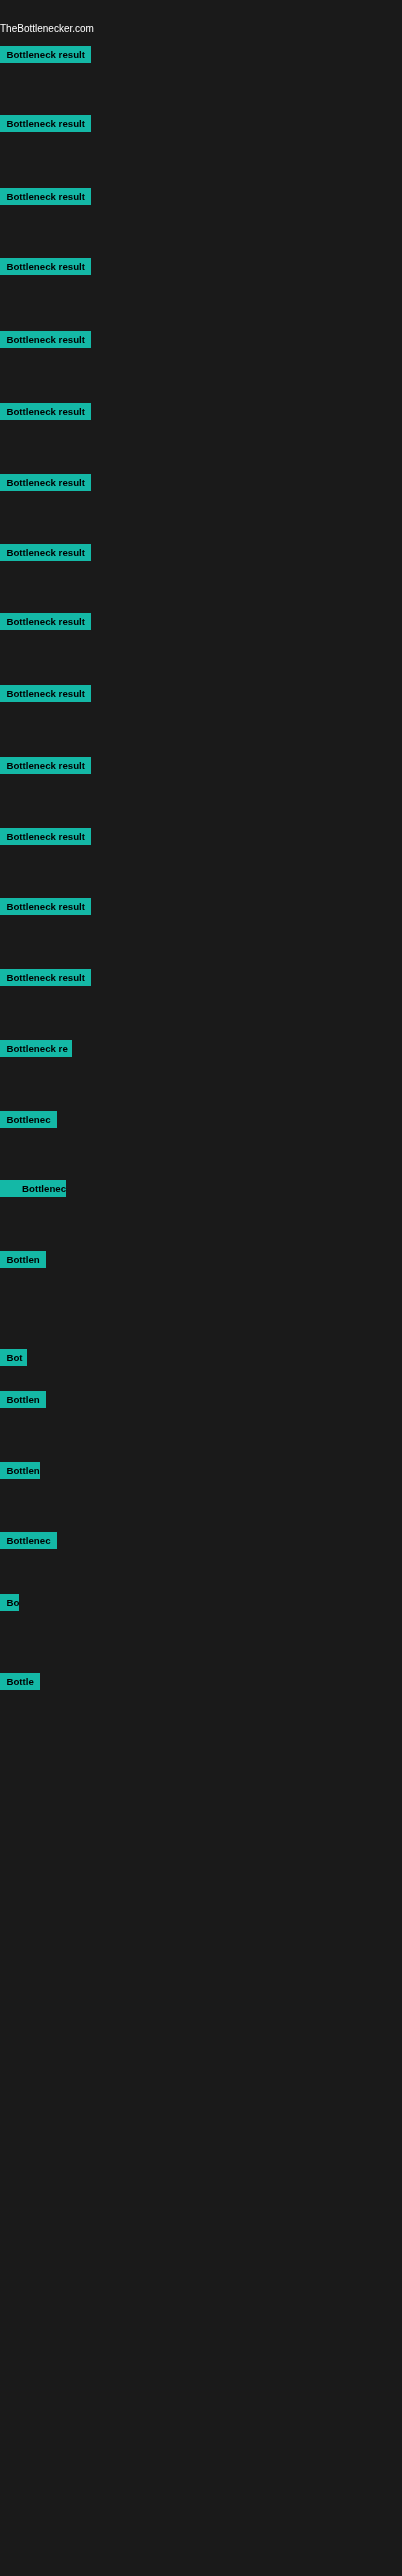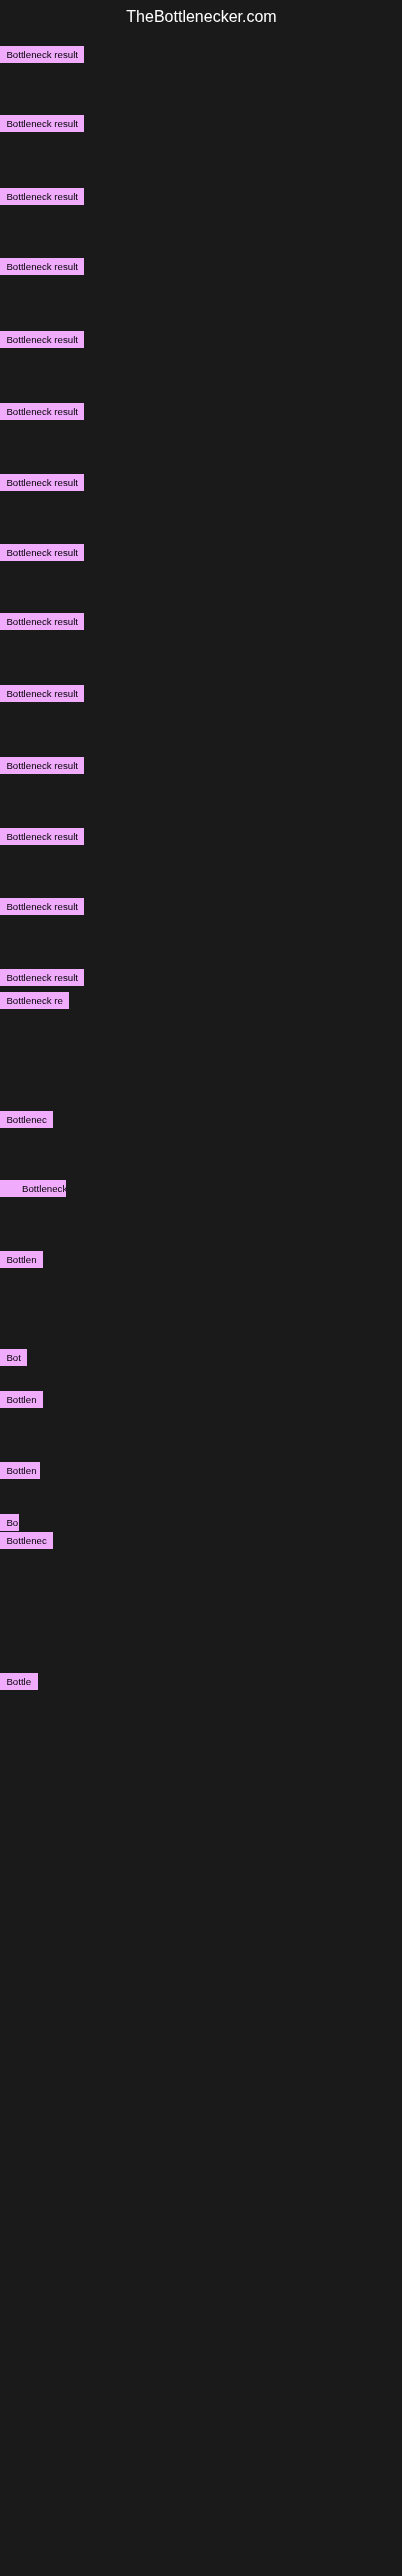--- a/index.html
+++ b/index.html
@@ -10,37 +10,36 @@
 
     body {
       width: 403px;
       min-height: 2576px;
       background-color: #1a1a1a;
       font-family: Arial, sans-serif;
       position: relative;
     }
 
     .site-title {
-      text-align: center;
       color: #ffffff;
-      font-size: 16px;
-      padding: 8px 0;
+      font-size: 10px;
+      padding: 23px 0;
       background-color: #1a1a1a;
     }
 
     .bottleneck-item {
       position: absolute;
       left: 0;
     }
 
     .bottleneck-badge {
-      background-color: #f0abfc;
+      background-color: #14b8a6;
       color: #000000;
       font-size: 9.7px;
-      font-weight: normal;
+      font-weight: bold;
       padding: 3.2px 6.4px;
       display: inline-block;
       white-space: nowrap;
       overflow: hidden;
     }
   </style>
 </head>
 <body>
 
 <div class="site-title">
@@ -55,24 +54,24 @@
     <div class="bottleneck-item" style="top: 331px;"><span class="bottleneck-badge" style="max-width: 93px;">Bottleneck result</span></div>
     <div class="bottleneck-item" style="top: 403px;"><span class="bottleneck-badge" style="max-width: 93px;">Bottleneck result</span></div>
     <div class="bottleneck-item" style="top: 474px;"><span class="bottleneck-badge" style="max-width: 93px;">Bottleneck result</span></div>
     <div class="bottleneck-item" style="top: 544px;"><span class="bottleneck-badge" style="max-width: 93px;">Bottleneck result</span></div>
     <div class="bottleneck-item" style="top: 613px;"><span class="bottleneck-badge" style="max-width: 93px;">Bottleneck result</span></div>
     <div class="bottleneck-item" style="top: 685px;"><span class="bottleneck-badge" style="max-width: 93px;">Bottleneck result</span></div>
     <div class="bottleneck-item" style="top: 757px;"><span class="bottleneck-badge" style="max-width: 93px;">Bottleneck result</span></div>
     <div class="bottleneck-item" style="top: 828px;"><span class="bottleneck-badge" style="max-width: 93px;">Bottleneck result</span></div>
     <div class="bottleneck-item" style="top: 898px;"><span class="bottleneck-badge" style="max-width: 93px;">Bottleneck result</span></div>
     <div class="bottleneck-item" style="top: 969px;"><span class="bottleneck-badge" style="max-width: 93px;">Bottleneck result</span></div>
-    <div class="bottleneck-item" style="top: 992px;"><span class="bottleneck-badge" style="max-width: 72px;">Bottleneck re</span></div>
+    <div class="bottleneck-item" style="top: 1040px;"><span class="bottleneck-badge" style="max-width: 72px;">Bottleneck re</span></div>
     <div class="bottleneck-item" style="top: 1111px;"><span class="bottleneck-badge" style="max-width: 58px;">Bottlenec</span></div>
     <div class="bottleneck-item" style="top: 1180px;"><span class="bottleneck-badge" style="max-width: 66px; padding-left: 22px;">Bottleneck r</span></div>
     <div class="bottleneck-item" style="top: 1251px;"><span class="bottleneck-badge" style="max-width: 47px;">Bottlen</span></div>
     <div class="bottleneck-item" style="top: 1349px;"><span class="bottleneck-badge" style="max-width: 27px;">Bot</span></div>
     <div class="bottleneck-item" style="top: 1391px;"><span class="bottleneck-badge" style="max-width: 47px;">Bottlen</span></div>
     <div class="bottleneck-item" style="top: 1462px;"><span class="bottleneck-badge" style="max-width: 40px;">Bottlen</span></div>
     <div class="bottleneck-item" style="top: 1532px;"><span class="bottleneck-badge" style="max-width: 58px;">Bottlenec</span></div>
-    <div class="bottleneck-item" style="top: 1514px;"><span class="bottleneck-badge" style="max-width: 19.3px;">Bo</span></div>
+    <div class="bottleneck-item" style="top: 1594px;"><span class="bottleneck-badge" style="max-width: 19.3px;">Bo</span></div>
     <div class="bottleneck-item" style="top: 1673px;"><span class="bottleneck-badge" style="max-width: 40px;">Bottle</span></div>
   </div>
 
 
 </body></html>

